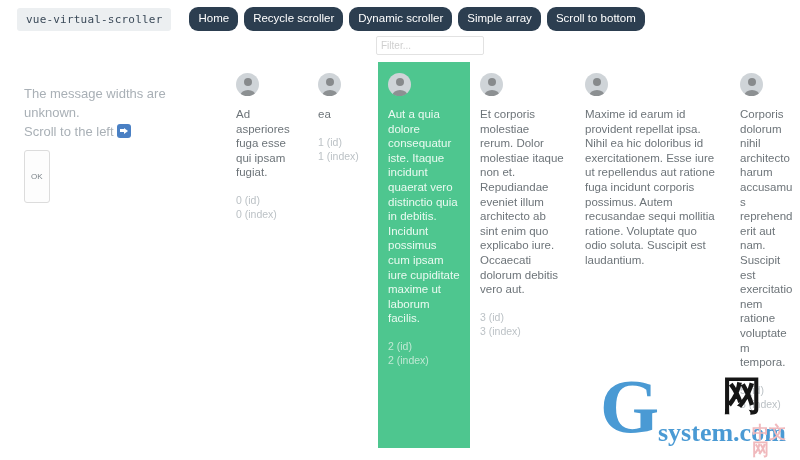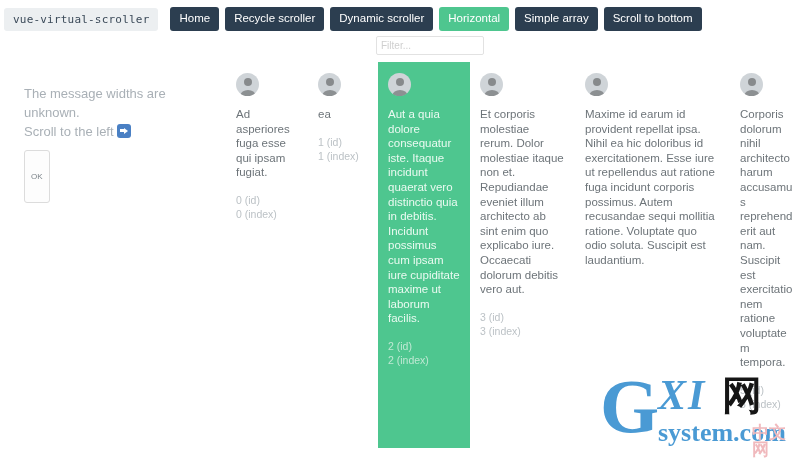--- a/index.html
+++ b/index.html
@@ -14,22 +14,22 @@
     overflow: hidden;
     font-family: "Liberation Sans", sans-serif;
     color: #34495e;
     position: relative;
   }
 
   
   .topbar {
     display: flex;
     align-items: center;
-    gap: 6px;
-    padding: 6px 8px 0 4px;
+    gap: 12px;
+    padding: 6px 8px 0 17px;
     height: 26px;
     box-sizing: content-box;
   }
   .brand {
     background: #eceff1;
     color: #3b4a59;
     font-family: "DejaVu Sans Mono", "Liberation Mono", monospace;
     font-size: 11px;
     letter-spacing: .2px;
     padding: 5px 9px;
@@ -37,21 +37,21 @@
     white-space: nowrap;
     margin-right: 6px;
   }
   .navbtn {
     background: #2c3e50;
     color: #ffffff;
     font-size: 11.5px;
     line-height: 1;
     padding: 6px 9px;
     border: none;
-    border-radius: 3px;
+    border-radius: 9px;
     white-space: nowrap;
     cursor: pointer;
     font-family: "Liberation Sans", sans-serif;
   }
   .navbtn.active {
     background: #4ec68f;
     color: #ffffff;
   }
 
   
@@ -253,21 +253,20 @@
 </style>
 </head>
 <body>
 
 <div class="topbar">
   <span class="brand">vue-virtual-scroller</span>
   <div id="nav-items" style="display:flex;gap:6px;">
       <button class="navbtn">Home</button>
       <button class="navbtn">Recycle scroller</button>
       <button class="navbtn">Dynamic scroller</button>
-      <button class="navbtn active">Horizontal</button>
       <button class="navbtn">Simple array</button>
       <button class="navbtn">Scroll to bottom</button>
     </div>
 </div>
 
 <div class="filter-row">
   <input class="filter-input" type="text" placeholder="Filter..." style="">
 </div>
 
 <div class="scroller">
@@ -331,17 +330,16 @@
         </div>
         <p class="msg">Corporis dolorum nihil architecto harum accusamus reprehenderit aut nam. Suscipit est exercitationem ratione voluptatem tempora.</p>
         <div class="meta">5 (id)</div>
         <div class="meta">5 (index)</div>
       </div>
     </div>
 </div>
 
 <div class="watermark">
   <span class="wm-g">G</span>
-  <span class="wm-xi">XI</span>
   <span class="wm-cjk">网</span>
   <span class="wm-domain">system.com</span>
   <span class="wm-sub">中文网</span>
 </div>
 
 </body></html>

